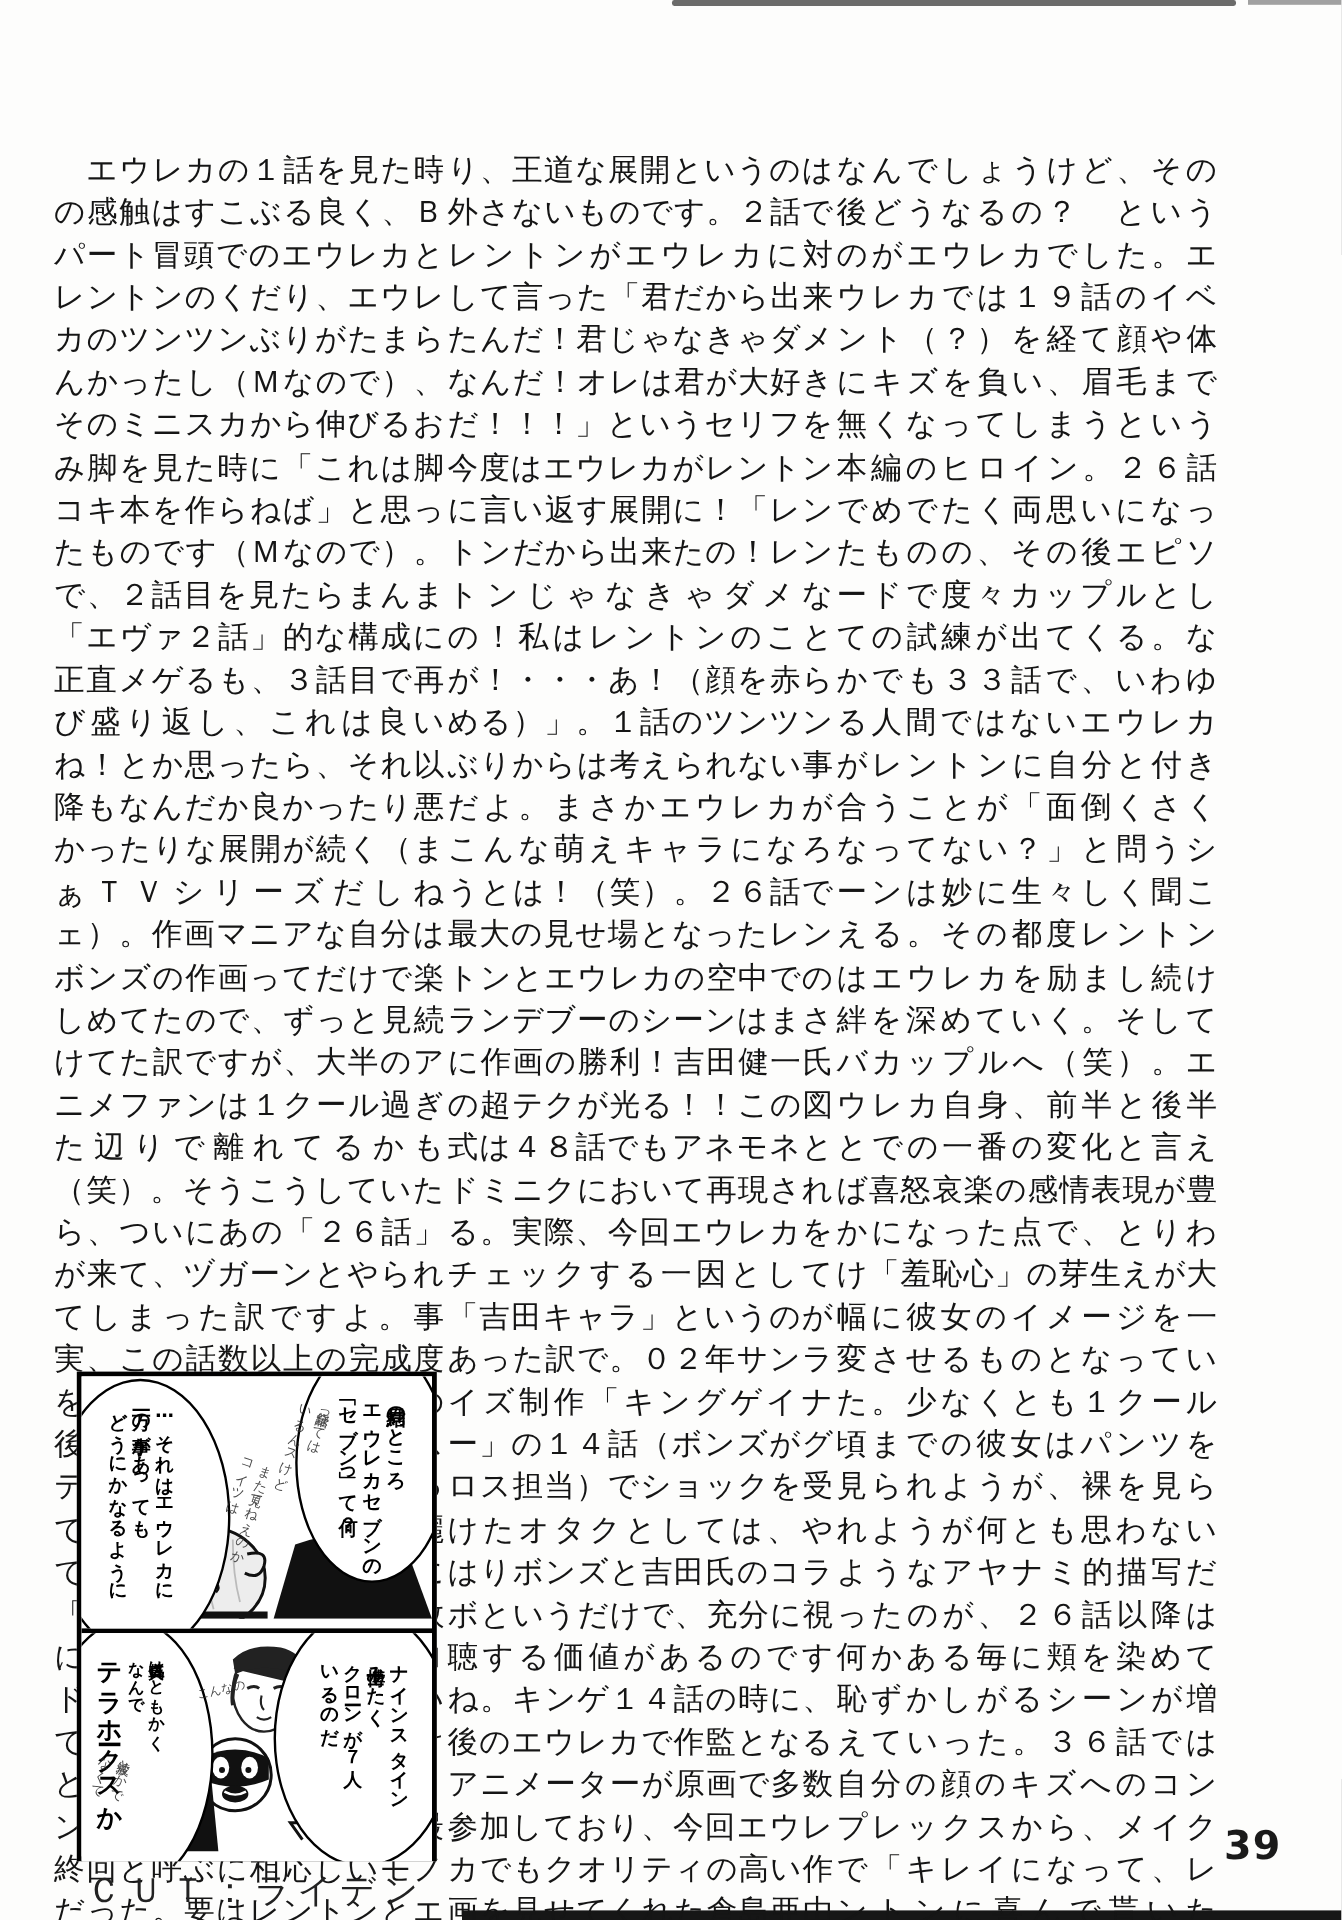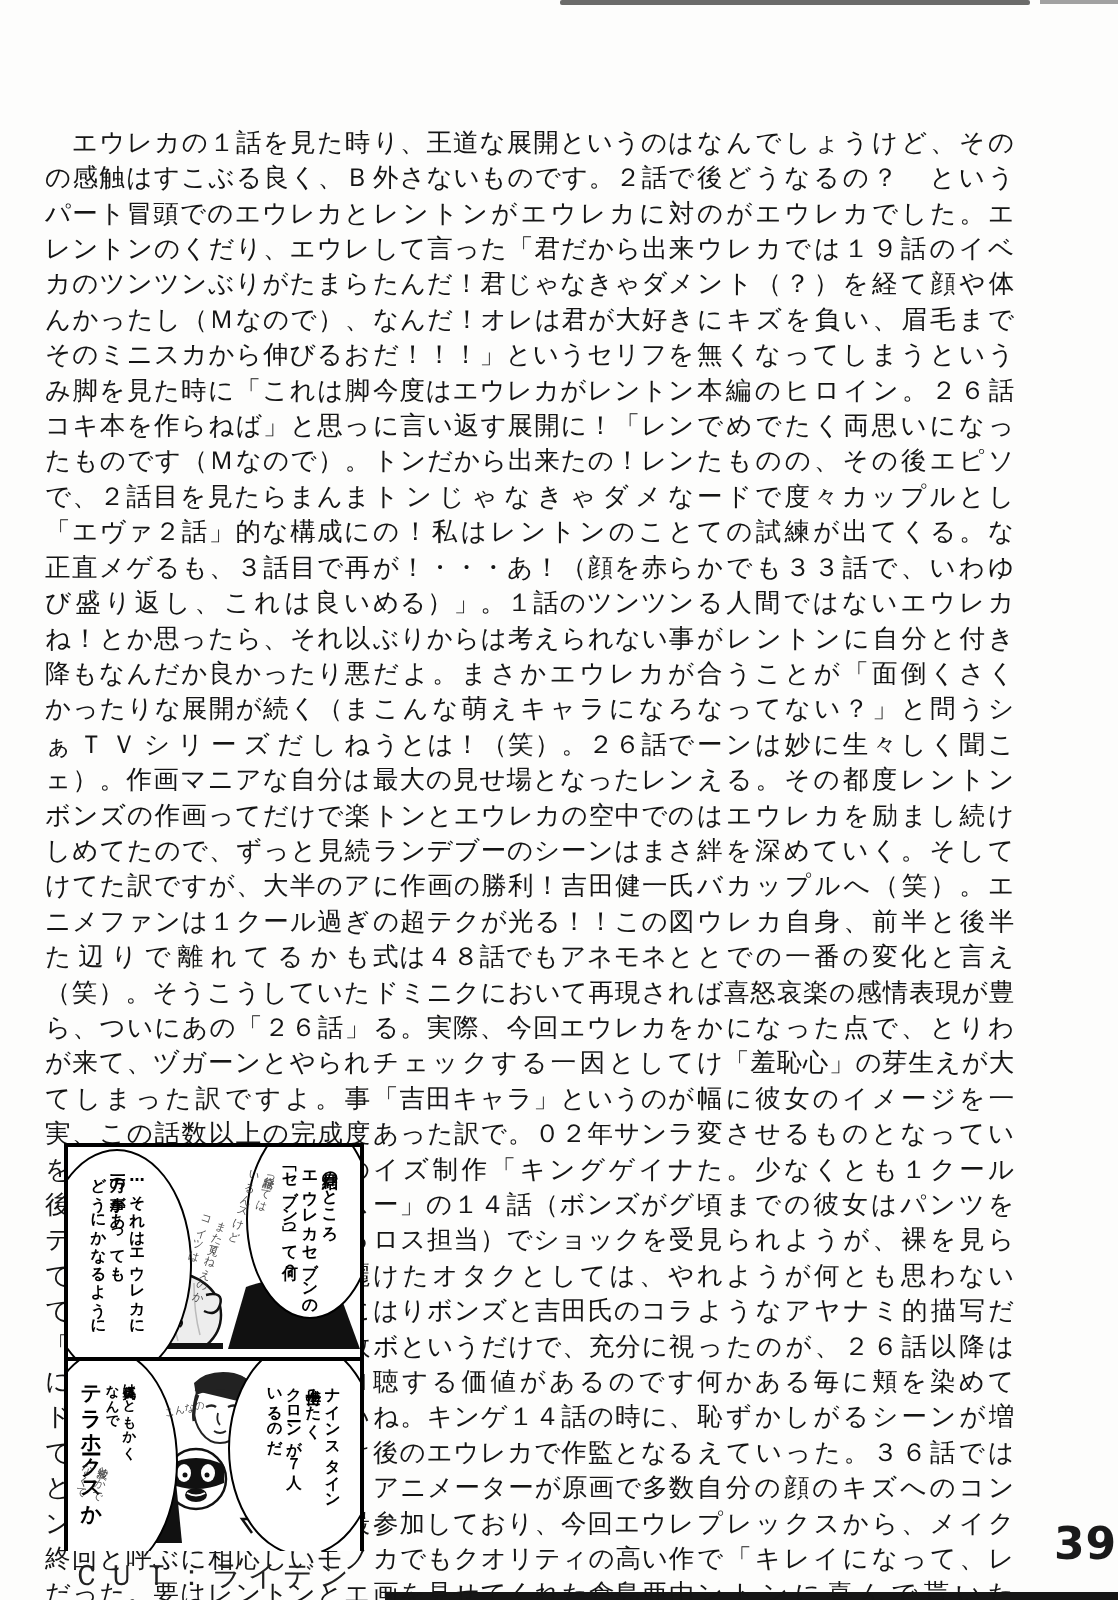--- a/index.html
+++ b/index.html
@@ -73,22 +73,22 @@
     opacity:.85;
   }
   .panel-art{position:absolute;left:0;top:0;}
 
   .cut-caption{
     position:absolute;left:72px;top:1556px;
     font-size:29px;letter-spacing:6px;
     color:#222;font-weight:500;
   }
   .page-number{
-    position:absolute;left:1054px;top:1518px;
-    font-size:44px;font-weight:700;color:#1a1a1a;
+    position:absolute;left:1020px;top:1518px;
+    font-size:33px;font-weight:700;color:#1a1a1a;
     letter-spacing:1px;
   }
 </style>
 </head>
 <body>
 
 <div class="page">
 
   <div class="edge-top"></div>
   <div class="edge-top2"></div>

